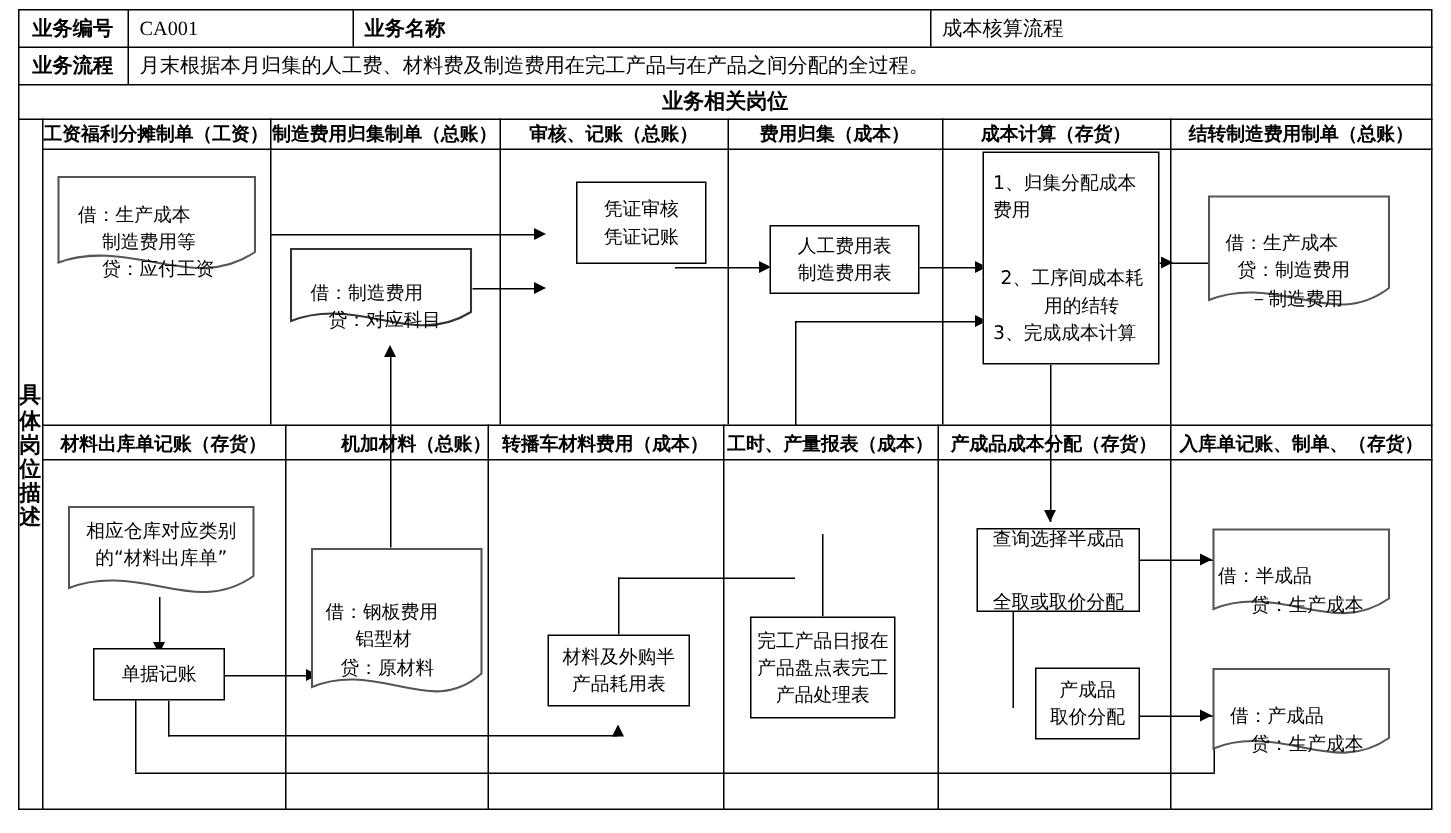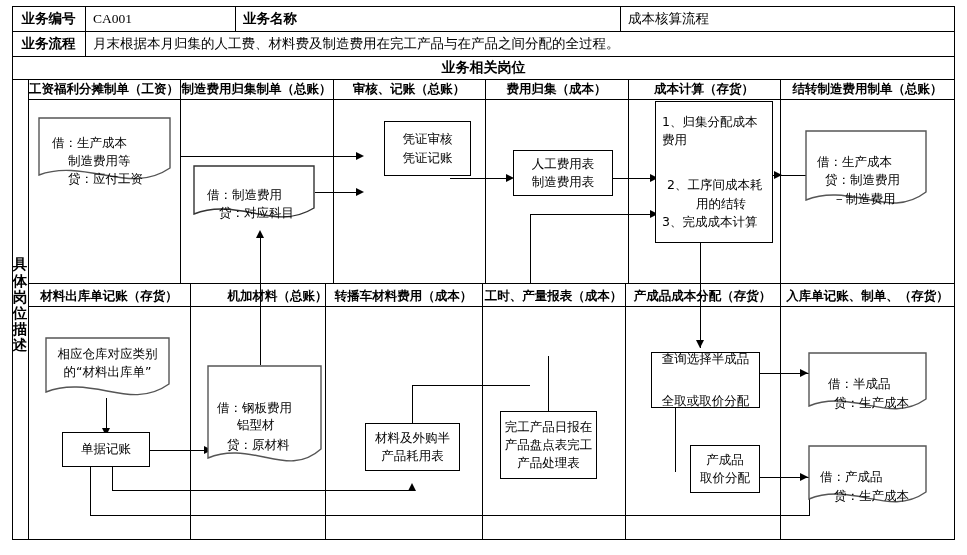--- a/index.html
+++ b/index.html
@@ -323,21 +323,21 @@
   <div class="shape rect" style="left:62px; top:432px; width:88px; height:35px;">
     <div>单据记账</div>
   </div>
 
   <div class="shape doc" style="left:207px; top:365px; width:115px; height:102px;">
     <svg class="docbg" viewBox="0 0 115 102" preserveAspectRatio="none">
       <path d="M1,1 L114,1 L114,84 C95,101 76,96 57,92 C38,88 20,85 1,93 Z" fill="#ffffff" stroke="#555555" stroke-width="1.4"></path>
     </svg>
     <div class="doctext">
       <div class="ln-l" style="padding-left:10px;">借：钢板费用</div>
-      <div class="ln-i" style="padding-left:30px;font-family:Liberation Mono, monospace;">铝型材</div>
+      <div class="ln-i" style="padding-left:30px;">铝型材</div>
       <div class="ln-i" style="padding-left:20px;">贷：原材料</div>
     </div>
   </div>
 
   <div class="shape rect" style="left:365px; top:423px; width:95px; height:48px;">
     <div>材料及外购半</div>
     <div>产品耗用表</div>
   </div>
 
   <div class="shape rect" style="left:500px; top:411px; width:97px; height:68px;">
@@ -349,21 +349,21 @@
   <div class="shape rect" style="left:651px; top:352px; width:109px; height:56px;gap:24px;">
     <div>查询选择半成品</div>
     <div>全取或取价分配</div>
   </div>
 
   <div class="shape doc" style="left:808px; top:352px; width:119px; height:62px;">
     <svg class="docbg" viewBox="0 0 119 62" preserveAspectRatio="none">
       <path d="M1,1 L118,1 L118,47 C98,61 79,57 59,53 C39,49 20,46 1,54 Z" fill="#ffffff" stroke="#555555" stroke-width="1.4"></path>
     </svg>
     <div class="doctext">
-      <div class="ln-l" style="padding-left:20px;">借：半成品</div>
+      <div class="ln-l" style="padding-left:4px;">借：半成品</div>
       <div class="ln-i" style="padding-left:26px;">贷：生产成本</div>
     </div>
   </div>
 
   <div class="shape rect" style="left:690px; top:445px; width:70px; height:48px;">
     <div>产成品</div>
     <div>取价分配</div>
   </div>
 
   <div class="shape doc" style="left:808px; top:445px; width:119px; height:62px;">

